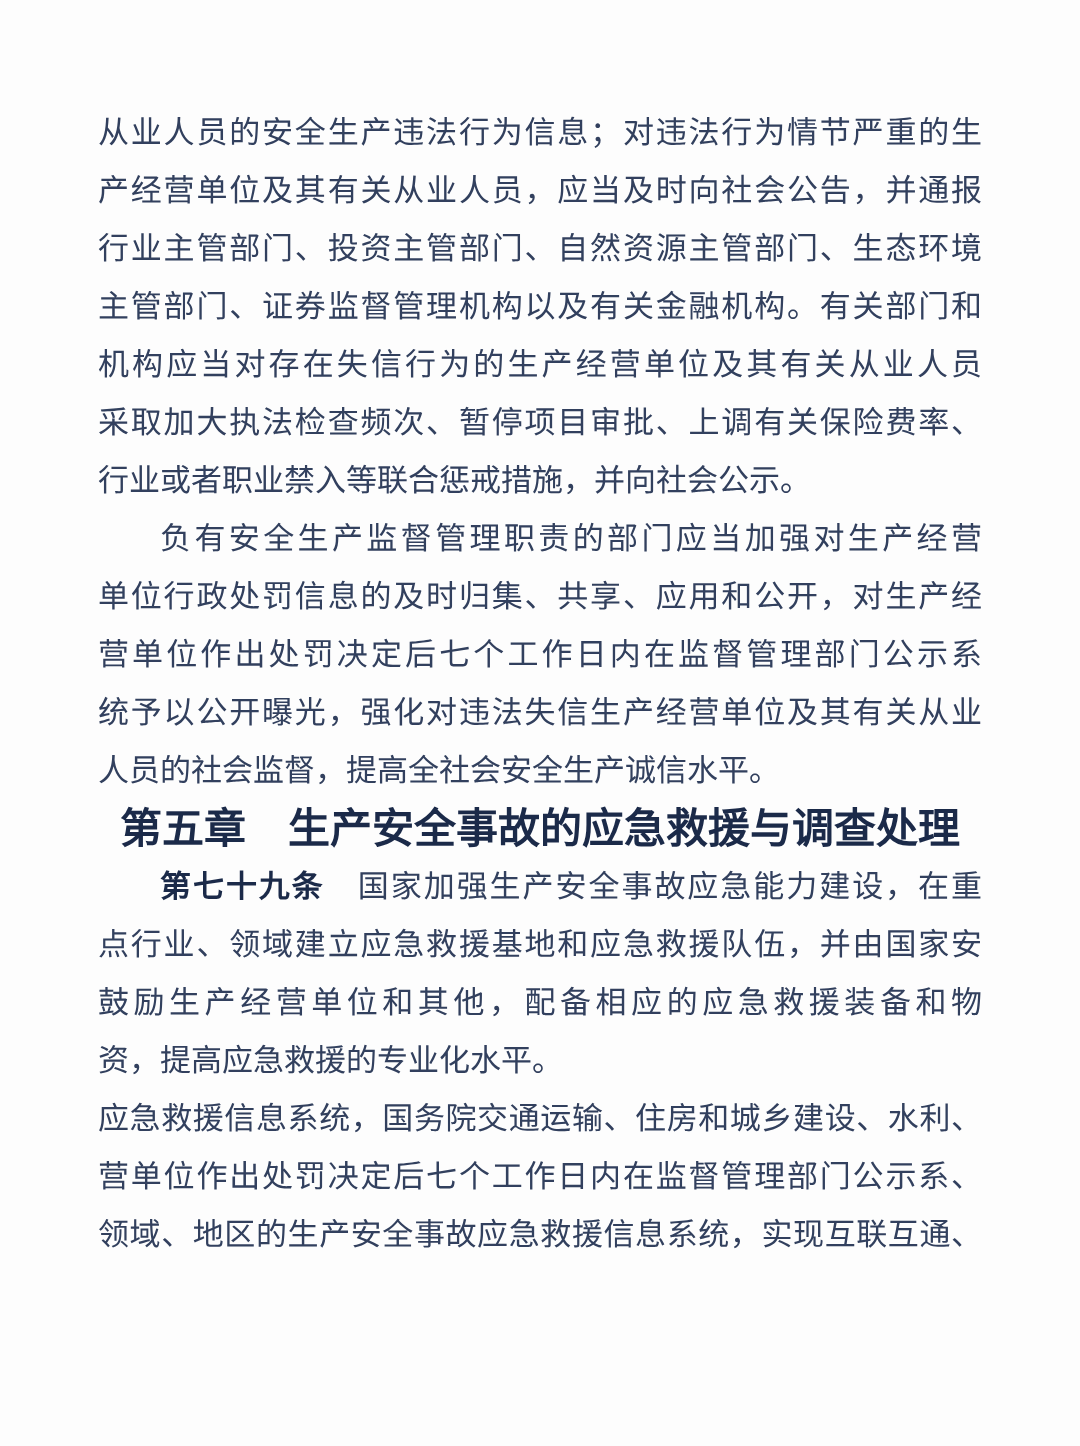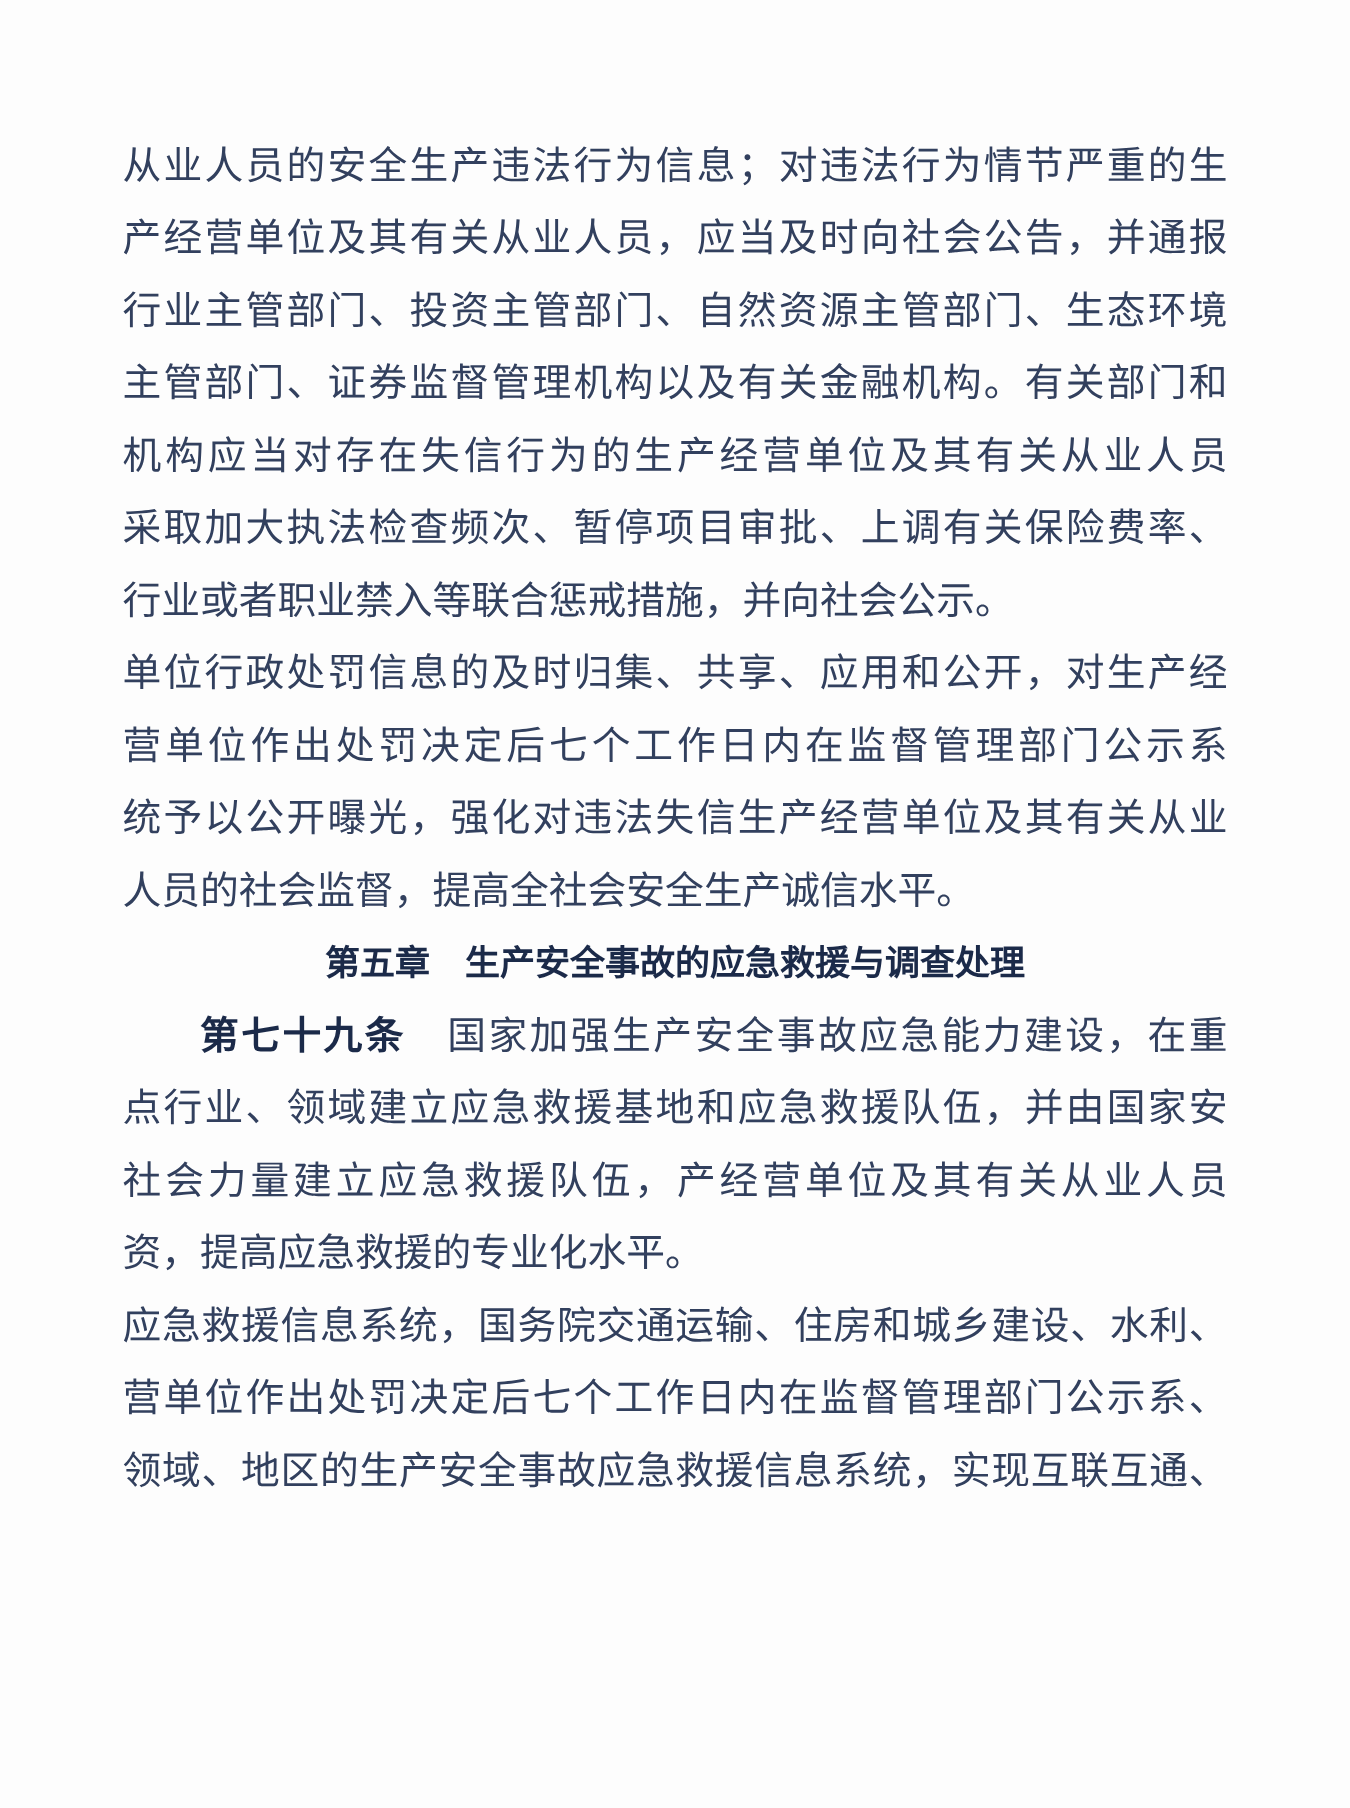--- a/index.html
+++ b/index.html
@@ -25,21 +25,21 @@
   }
   
   .j { text-align: justify; text-align-last: justify; }
   
   .e { text-align: center; text-align-last: left; }
   
   .ind { text-indent: 2em; }
   .heading {
     font-family: "Liberation Sans", "DejaVu Sans", sans-serif;
     font-weight: bold;
-    font-size: 28px;
+    font-size: 42px;
     text-align: left;
     text-align-last: center;
     color: var(--heading-text, #1b2a49);
   }
   .lead {
     font-family: "Liberation Sans", "DejaVu Sans", sans-serif;
     font-weight: bold;
     color: var(--heading-text, #1b2a49);
   }
 </style>
@@ -49,31 +49,32 @@
 <div class="page">
 
   <p class="ln j">从业人员的安全生产违法行为信息；对违法行为情节严重的生</p>
   <p class="ln j">产经营单位及其有关从业人员，应当及时向社会公告，并通报</p>
   <p class="ln j">行业主管部门、投资主管部门、自然资源主管部门、生态环境</p>
   <p class="ln j">主管部门、证券监督管理机构以及有关金融机构。有关部门和</p>
   <p class="ln j">机构应当对存在失信行为的生产经营单位及其有关从业人员</p>
   <p class="ln j">采取加大执法检查频次、暂停项目审批、上调有关保险费率、</p>
   <p class="ln e">行业或者职业禁入等联合惩戒措施，并向社会公示。</p>
 
+  <p class="ln j ind">负有安全生产监督管理职责的部门应当加强对生产经营</p>
   <p class="ln j">单位行政处罚信息的及时归集、共享、应用和公开，对生产经</p>
   <p class="ln j">营单位作出处罚决定后七个工作日内在监督管理部门公示系</p>
   <p class="ln j">统予以公开曝光，强化对违法失信生产经营单位及其有关从业</p>
   <p class="ln e">人员的社会监督，提高全社会安全生产诚信水平。</p>
 
   <h2 class="ln heading">第五章　生产安全事故的应急救援与调查处理</h2>
 
   <p class="ln j ind">
     <span class="lead">第七十九条</span><span>　国家加强生产安全事故应急能力建设，在重</span>
   </p>
   <p class="ln j">点行业、领域建立应急救援基地和应急救援队伍，并由国家安</p>
-  <p class="ln j">社会力量建立应急救援队伍，产经营单位及其有关从业人员</p>
+  <p class="ln j">鼓励生产经营单位和其他，配备相应的应急救援装备和物</p>
   <p class="ln e">资，提高应急救援的专业化水平。</p>
 
   <p class="ln j">应急救援信息系统，国务院交通运输、住房和城乡建设、水利、</p>
   <p class="ln j">营单位作出处罚决定后七个工作日内在监督管理部门公示系、</p>
   <p class="ln j">领域、地区的生产安全事故应急救援信息系统，实现互联互通、</p>
 
 </div>
 
 </body></html>

